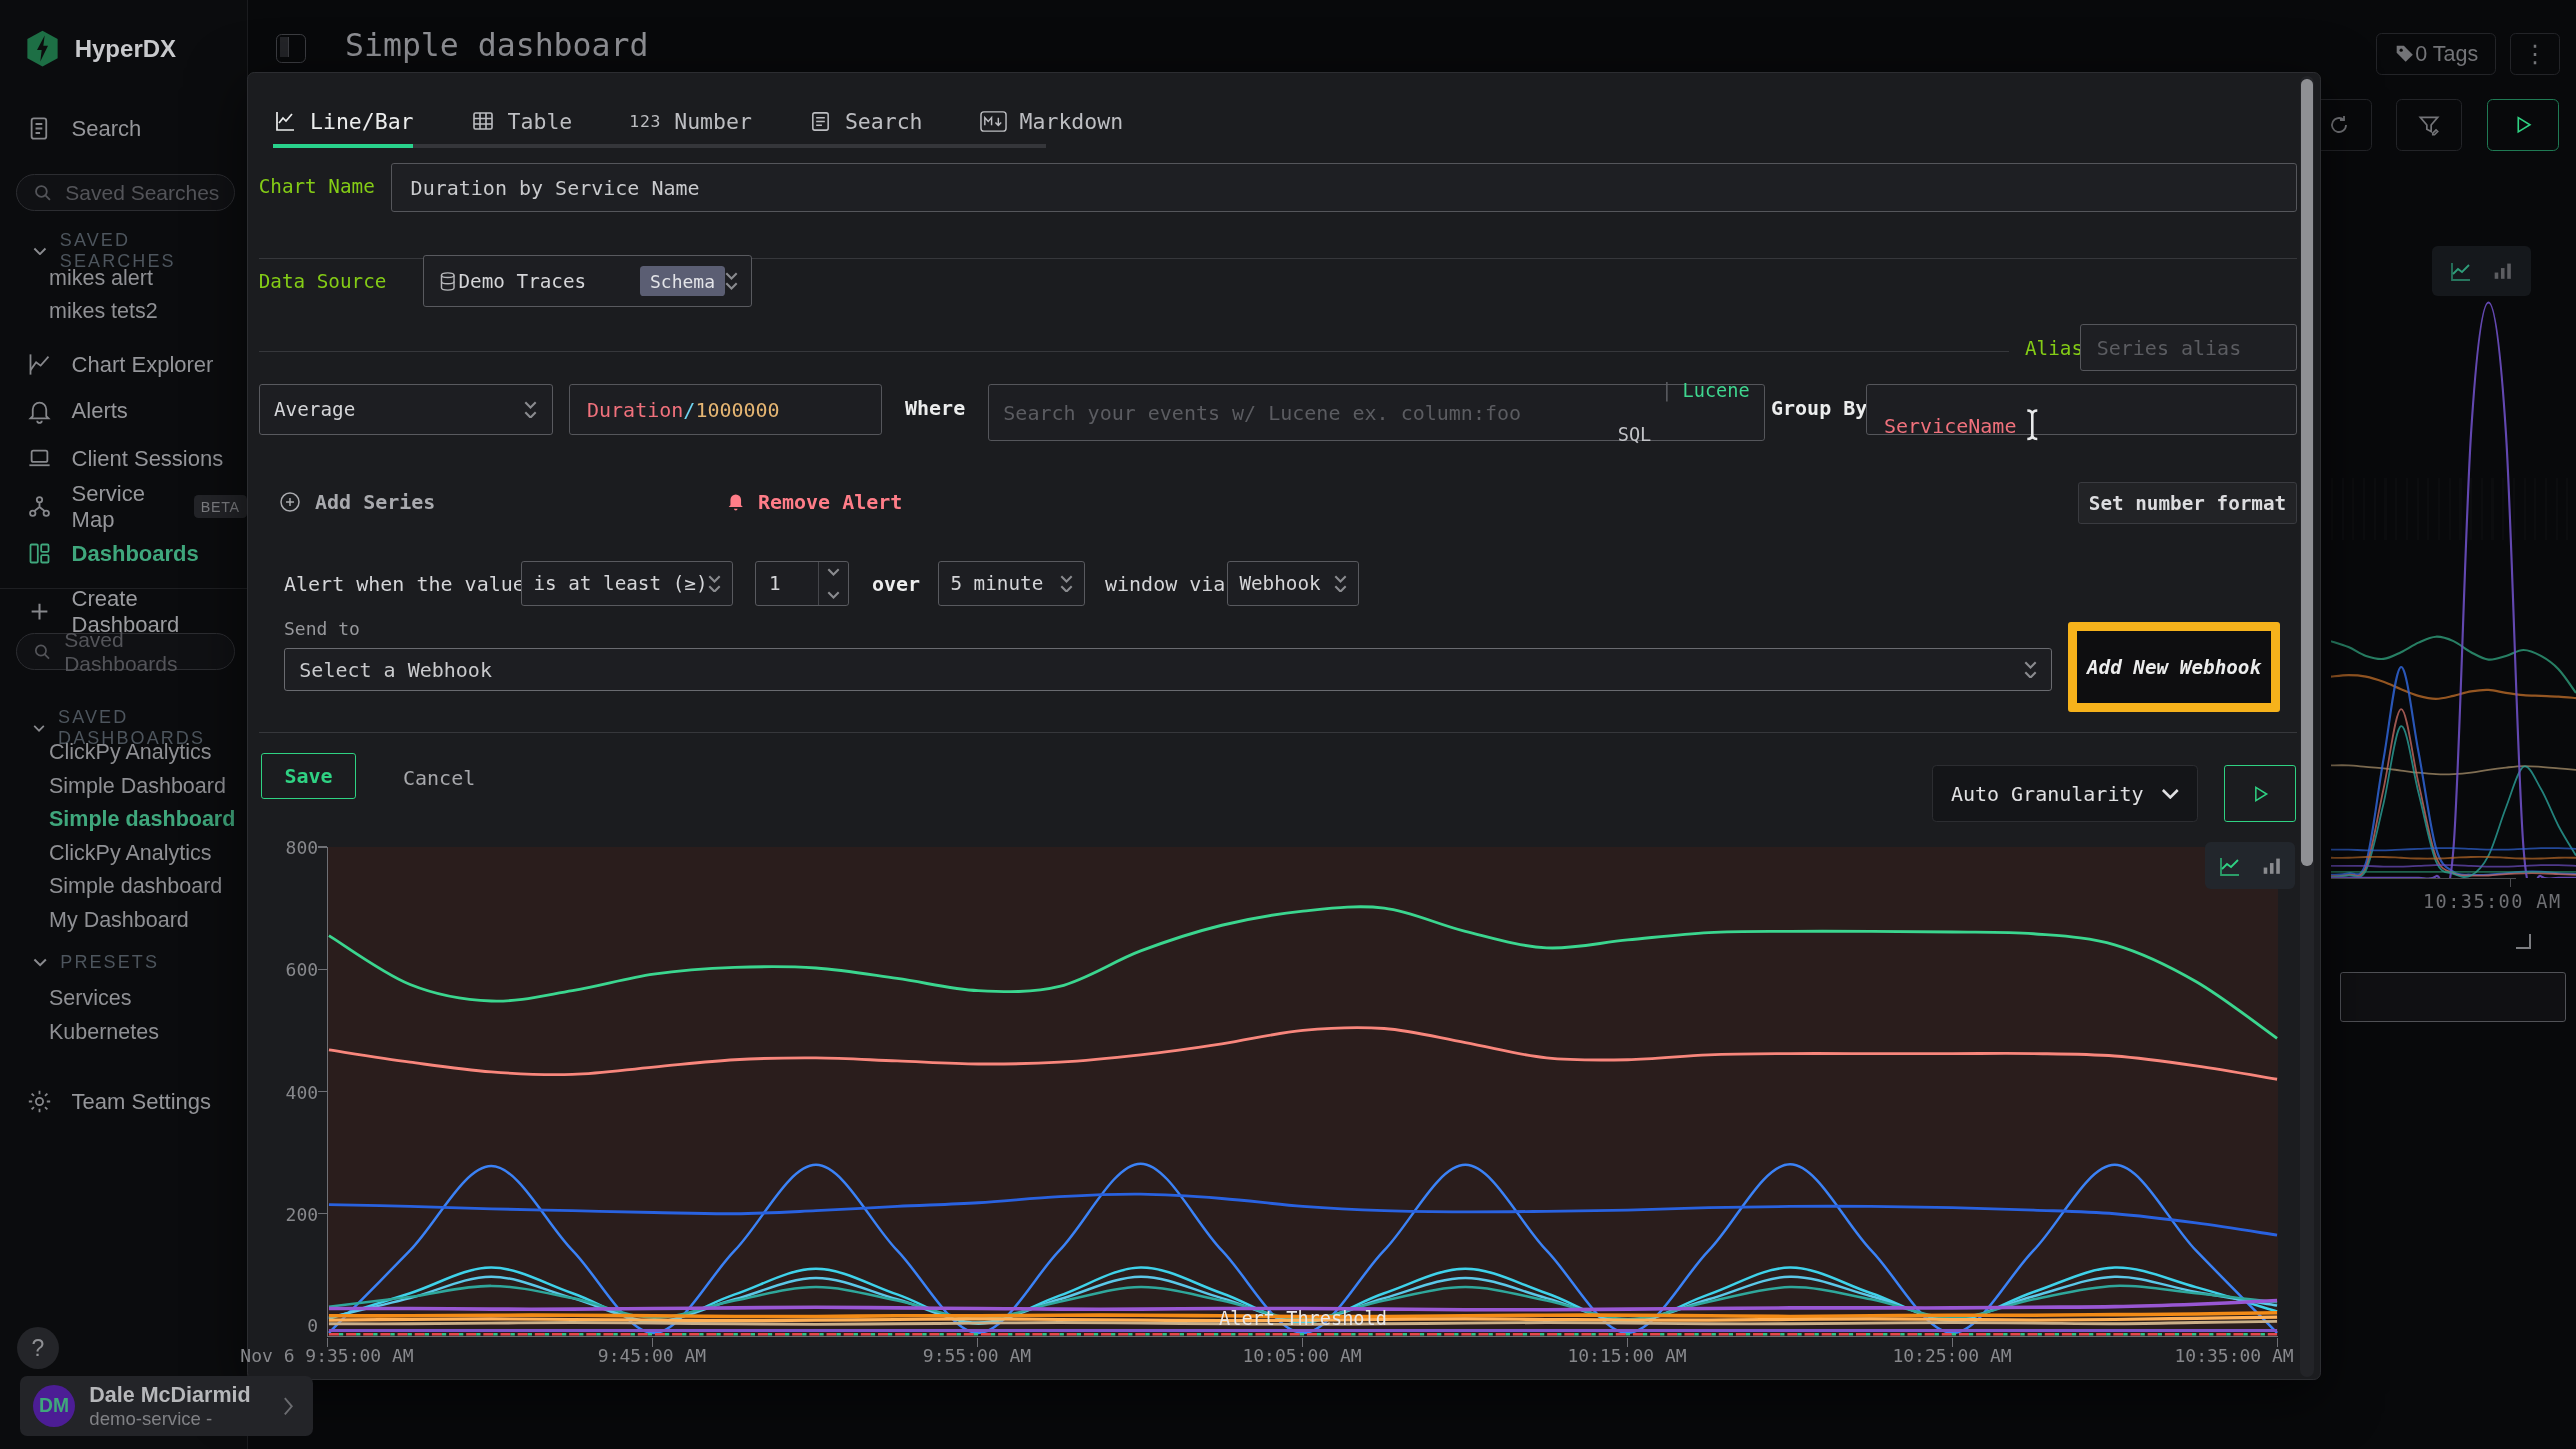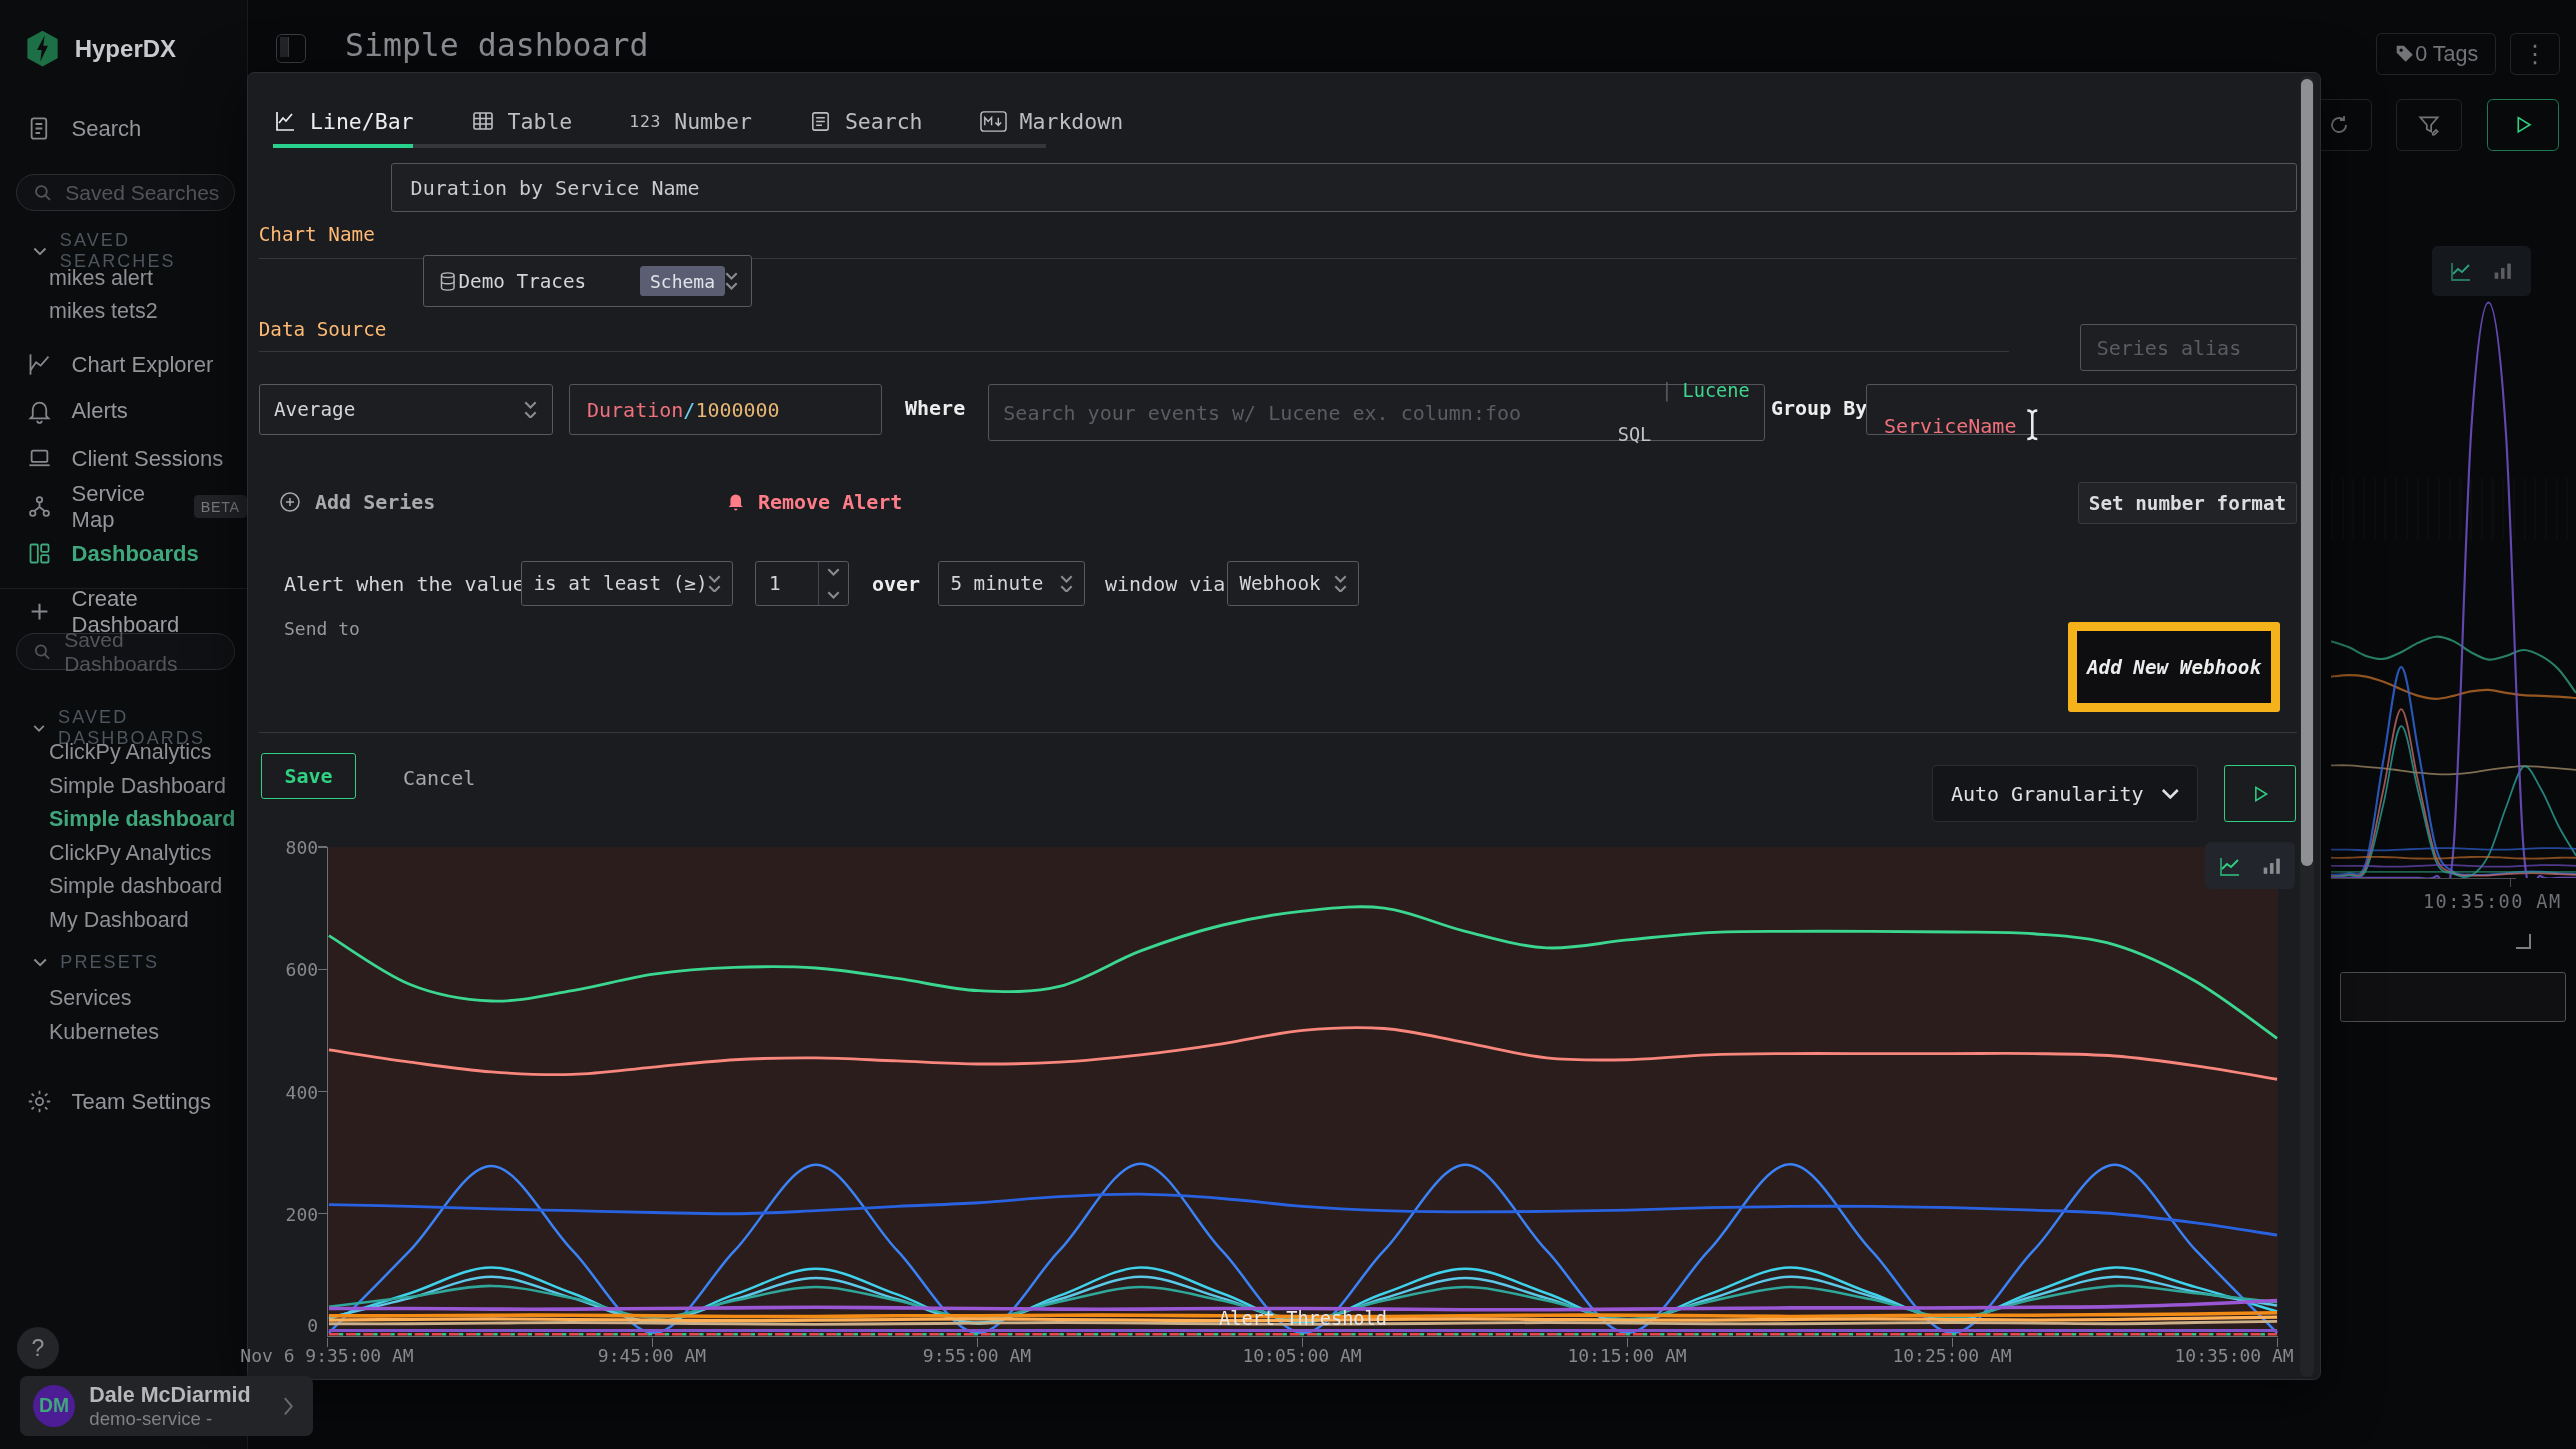--- a/index.html
+++ b/index.html
@@ -17,21 +17,21 @@
   .pill{position:absolute;left:15.7px;width:219px;height:37px;border:0.7px solid #2c2d31;border-radius:18.6px;background:#101114;display:flex;align-items:center;gap:11.4px;padding-left:15.7px;box-sizing:border-box;color:#535459;font-size:21px;}
   .green{color:#3fa77c !important;}
   .badge-beta{background:#232428;color:#7d7e82;font-size:14.3px;letter-spacing:0.7px;border-radius:4.3px;padding:3.6px 7.2px;margin-left:10px;}
   
   #page-title{position:absolute;left:345px;top:27px;font-size:31.5px;color:#8f9095;}
   .hbtn{position:absolute;border:1.4px solid #232428;border-radius:5.7px;background:transparent;color:#737478;display:flex;align-items:center;justify-content:center;font-size:21.5px;box-sizing:border-box;cursor:pointer;}
   
   #modal{position:absolute;left:247px;top:72px;width:2074px;height:1308px;background:#1b1c1f;border:0.7px solid #2c2d31;border-radius:7.2px;box-sizing:border-box;box-shadow:0 14.3px 57px rgba(0,0,0,.6);}
   .tab{display:flex;align-items:center;gap:13px;font-size:21.5px;color:#bdbec2;cursor:pointer;}
   .tab.active{color:#eceded;}
-  .mlabel{font-size:19.3px;color:#fdba74;margin-top:48px;}
+  .mlabel{font-size:19.3px;color:#84cc16;}
   .minput{background:#1e1f23;border:0.7px solid #55565b;border-radius:2.9px;box-sizing:border-box;color:#c9cacd;font-size:20px;display:flex;align-items:center;}
   .divider{position:absolute;height:0.7px;background:#36373b;}
   .chv{width:14.3px;height:8.6px;color:#8a8b8f;}
   .chv2{width:13px;height:7.9px;color:#8a8b8f;}
   .selbox{background:#1d1e22;border:0.7px solid #595a5f;border-radius:2.9px;box-sizing:border-box;display:flex;align-items:center;font-size:19.3px;color:#d4d5d8;cursor:pointer;}
   .ghostbtn{background:#222326;border:0.7px solid #3a3b40;border-radius:2.9px;color:#dcdcdf;font-size:19.3px;display:flex;align-items:center;justify-content:center;cursor:pointer;box-sizing:border-box;}
   
   #plot{position:absolute;left:79px;top:774px;width:1950px;height:489px;background:#2a1d1c;border-left:1.4px solid #6f7075;border-bottom:1.4px solid #6f7075;}
   .ylab{position:absolute;right:8.6px;transform:translateY(-50%);font-size:18px;color:#87888c;}
   .ytick{position:absolute;right:0;width:8.6px;height:1.4px;background:#6f7075;}
@@ -416,20 +416,31 @@
         <svg class="chv2" style="transform:rotate(180deg);" viewBox="0 0 10 6">
             <path d="M1 5l4-4 4 4" stroke="currentColor" fill="none" stroke-width="1.6"></path>
           </svg>
         <svg class="chv2" viewBox="0 0 10 6">
             <path d="M1 1l4 4 4-4" stroke="currentColor" fill="none" stroke-width="1.6"></path>
           </svg>
       </span>
     </div>
 
     <span class="abs" style="left:36px;top:545px;font-size:18px;color:#97989c;">Send to</span>
+    <div class="minput abs" style="left:36px;top:575px;width:1768px;height:43px;padding:0 14.3px;border-color:#6a6b70;background:#1d1e22;">
+      <span>Select a Webhook</span>
+      <span style="margin-left:auto;display:flex;flex-direction:column;gap:2.1px;color:#8a8b8f;">
+        <svg class="chv2" style="transform:rotate(180deg);" viewBox="0 0 10 6">
+            <path d="M1 5l4-4 4 4" stroke="currentColor" fill="none" stroke-width="1.6"></path>
+          </svg>
+        <svg class="chv2" viewBox="0 0 10 6">
+            <path d="M1 1l4 4 4-4" stroke="currentColor" fill="none" stroke-width="1.6"></path>
+          </svg>
+      </span>
+    </div>
     <div class="abs" style="left:1820px;top:549px;width:212px;height:90px;background:#f6b21b;border-radius:2.9px;padding:9.3px;box-sizing:border-box;">
       <div style="width:100%;height:100%;background:#0e0e10;display:flex;align-items:center;justify-content:center;font-size:19.3px;font-weight:bold;color:#eceded;cursor:pointer;font-style:italic;">
         <span>Add New Webhook</span>
       </div>
     </div>
 
     <div class="divider" style="left:10.7px;top:659px;width:2038px;"></div>
 
     <div class="abs" style="left:13px;top:680px;width:95px;height:46px;border:1.4px solid #2fd283;border-radius:2.9px;color:#2fd283;font-size:20px;font-weight:bold;display:flex;align-items:center;justify-content:center;box-sizing:border-box;cursor:pointer;">
       <span>Save</span>

